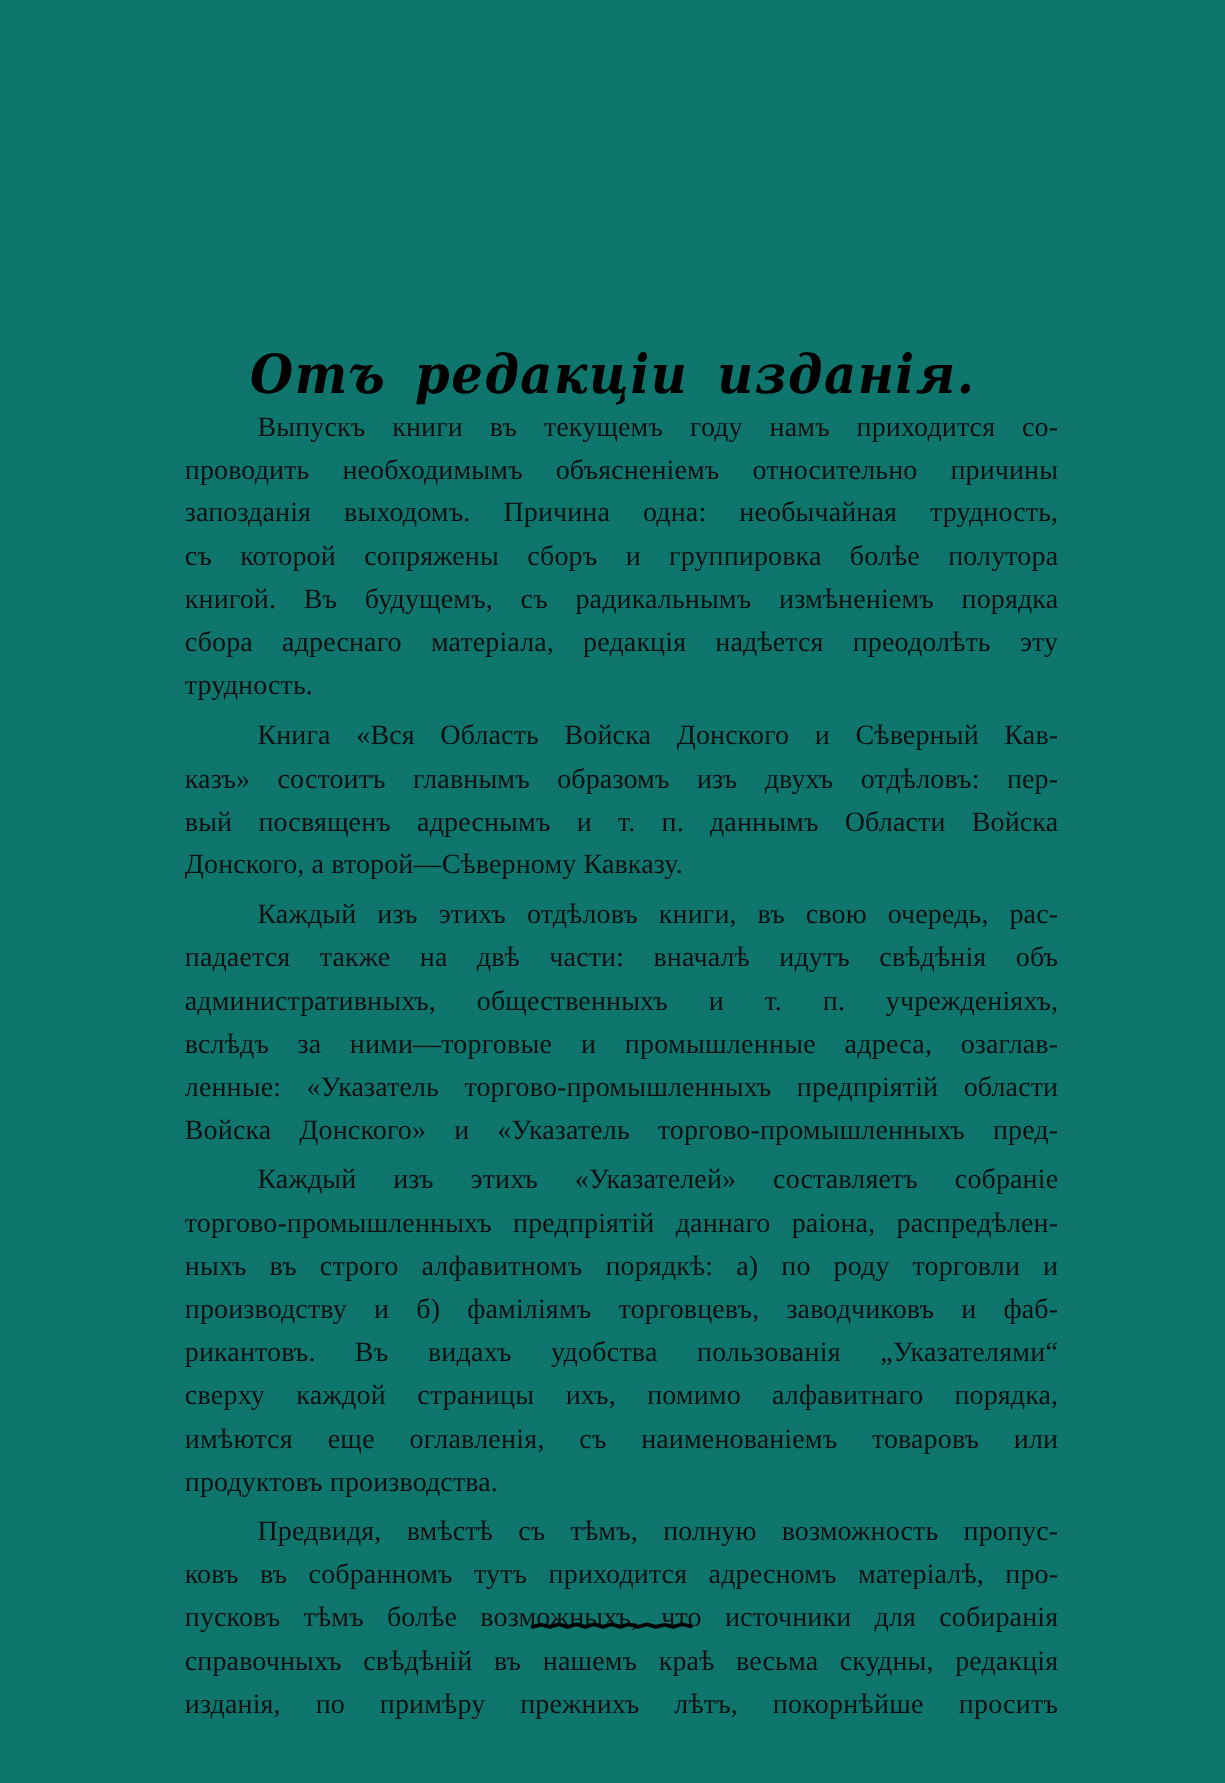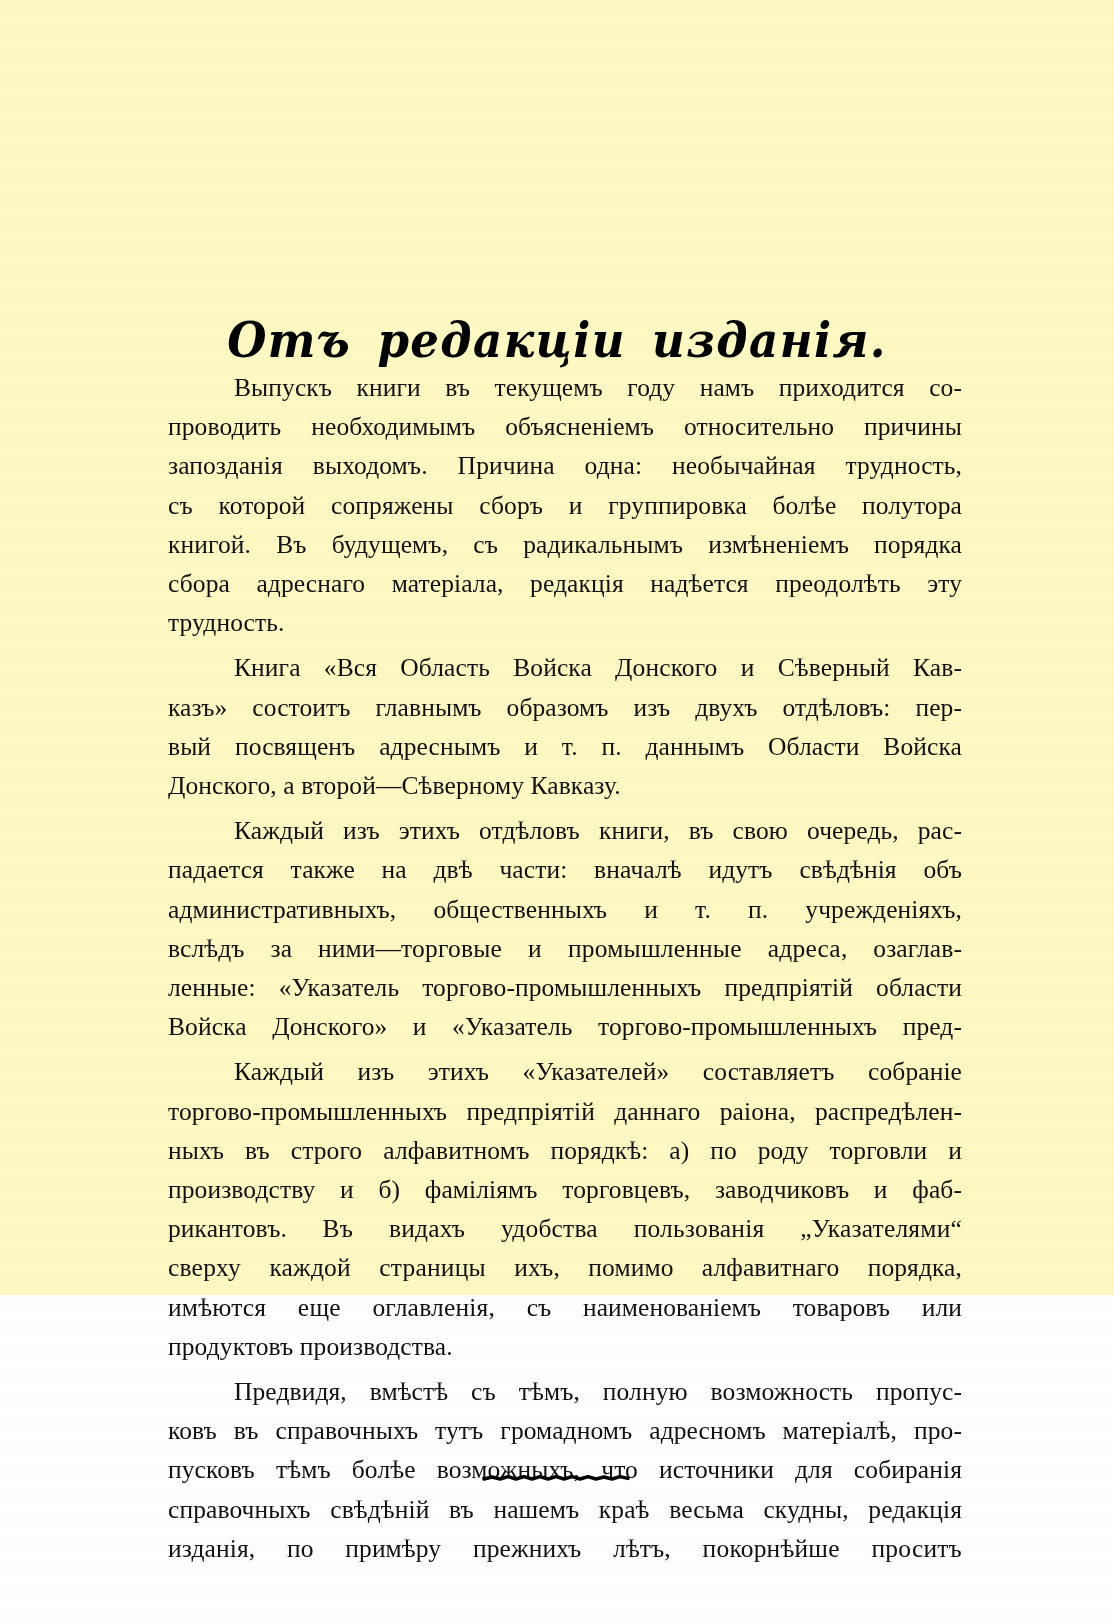--- a/index.html
+++ b/index.html
@@ -15,22 +15,22 @@
     overflow: hidden;
     font-family: "Liberation Serif", "DejaVu Serif", serif;
     color: #000000;
     -webkit-font-smoothing: none;
   }
 
   .page {
     position: absolute;
     left: 0; top: 0;
     width: 1114px;
-    height: 1295px;
-    background: #fef9c3;
+    height: 1621px;
+    background: #0f766e;
   }
 
   
   .page-title {
     position: absolute;
     left: 0;
     top: 283px;
     width: 1114px;
     text-align: center;
     font-family: "DejaVu Serif", "Liberation Serif", serif;
@@ -151,21 +151,21 @@
         <span class="ln"><span>торгово-промышленныхъ предпріятій даннаго раіона, распредѣлен-</span></span>
         <span class="ln"><span>ныхъ въ строго </span><b>алфавитномъ</b><span> порядкѣ: а) по роду торговли и</span></span>
         <span class="ln"><span>производству и б) фаміліямъ торговцевъ, заводчиковъ и фаб-</span></span>
         <span class="ln"><span>рикантовъ. </span><b>Въ видахъ удобства пользованія „Указателями“</b></span>
         <span class="ln"><b>сверху каждой страницы ихъ,</b><span> помимо алфавитнаго порядка,</span></span>
         <span class="ln"><b>имѣются еще оглавленія,</b><span> съ наименованіемъ товаровъ или</span></span>
         <span class="ln last"><span>продуктовъ производства.</span></span>
       </p>
       <p class="para">
         <span class="ln first"><span class="indent"></span><span>Предвидя, вмѣстѣ съ тѣмъ, полную возможность пропус-</span></span>
-        <span class="ln"><span>ковъ въ справочныхъ тутъ громадномъ адресномъ матеріалѣ, про-</span></span>
+        <span class="ln"><span>ковъ въ собранномъ тутъ приходится адресномъ матеріалѣ, про-</span></span>
         <span class="ln"><span>пусковъ тѣмъ болѣе возможныхъ, что источники для собиранія</span></span>
         <span class="ln"><span>справочныхъ свѣдѣній въ нашемъ краѣ весьма скудны, редакція</span></span>
         <span class="ln"><span>изданія, по примѣру прежнихъ лѣтъ, </span><b>покорнѣйше проситъ</b></span>
       </p>
     </div>
 
   <div class="ornament">
     <svg width="150" height="18" viewBox="0 0 150 18" aria-hidden="true">
       <path d="M2,11 L10,9 L18,11 L26,8.6 L34,11 L42,8.6 L50,11 L58,8.6 L66,11
                L74,8.6 L82,11 L90,8.6 L98,11 L106,8.6 L114,11 L122,9 L130,11

